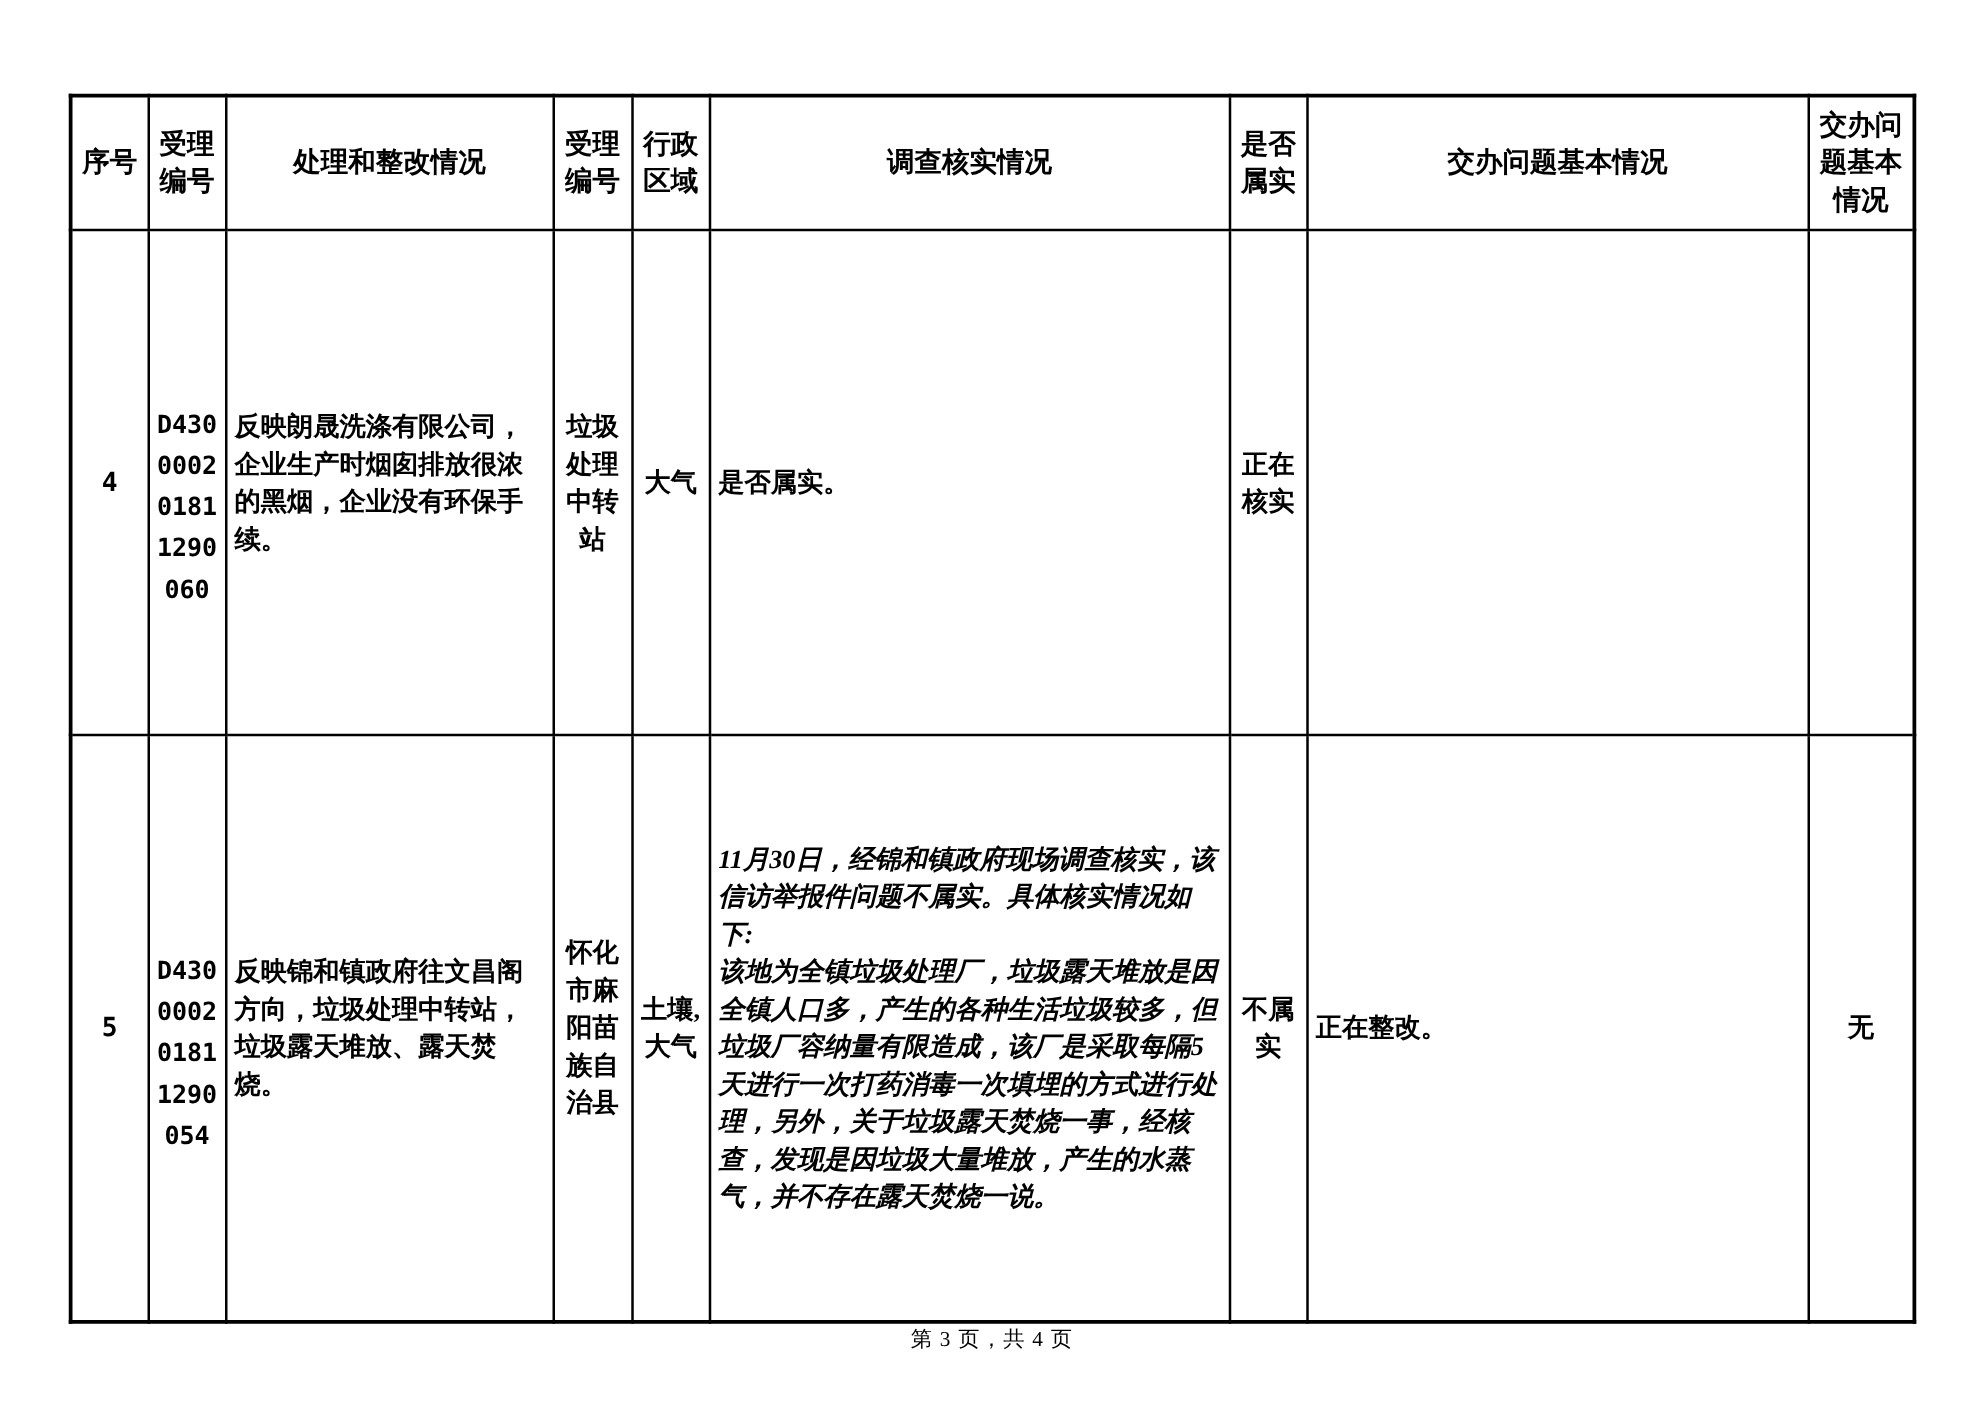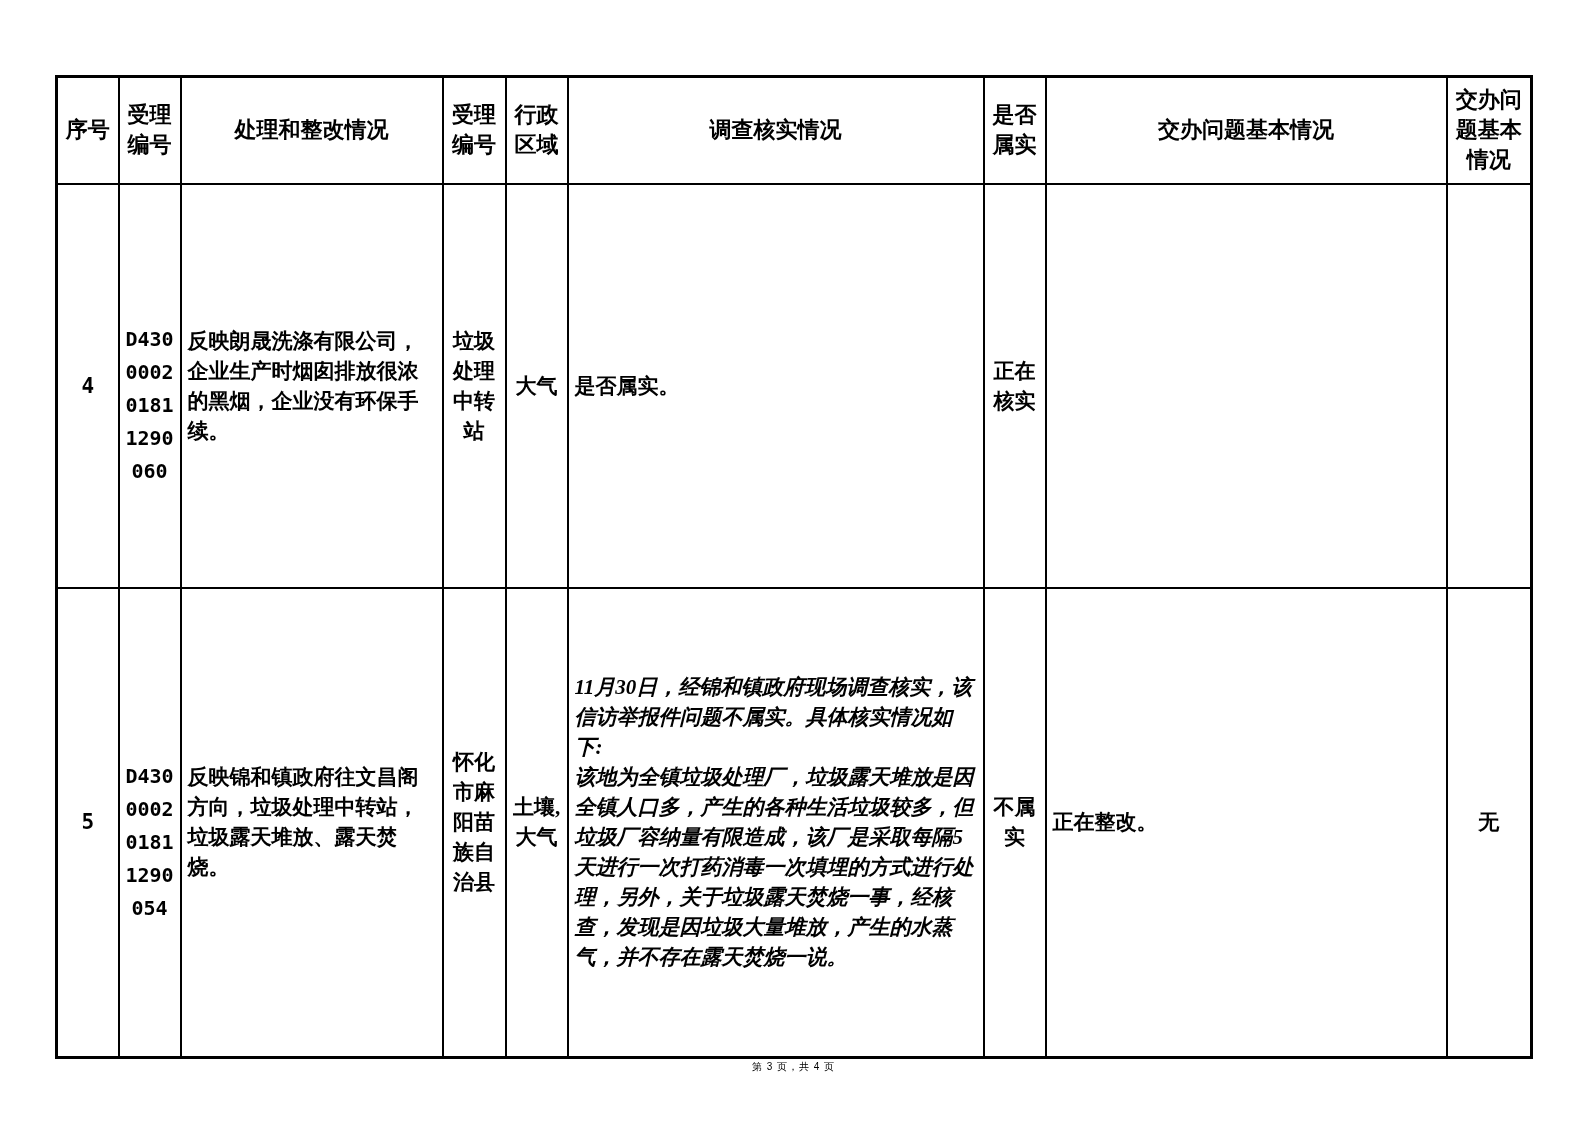--- a/index.html
+++ b/index.html
@@ -61,24 +61,24 @@
   .seqno {
     font-family: "DejaVu Sans Mono", monospace;
     font-size: 21px;
   }
   .page-footer {
     position: absolute;
     left: 0;
     top: 1060px;
     width: 100%;
     text-align: center;
-    font-size: 10px;
+    font-size: 17px;
     font-weight: normal;
     letter-spacing: 1px;
-    font-family: Liberation Sans, sans-serif;
+    font-family: Liberation Serif, serif;
   }
 </style>
 </head>
 <body>
 
 <div class="page">
 
   <table class="report">
     <colgroup>
       <col style="width:62px">

